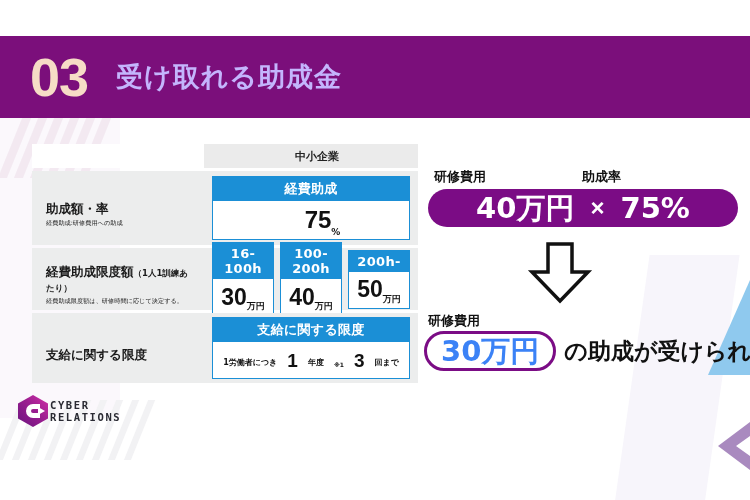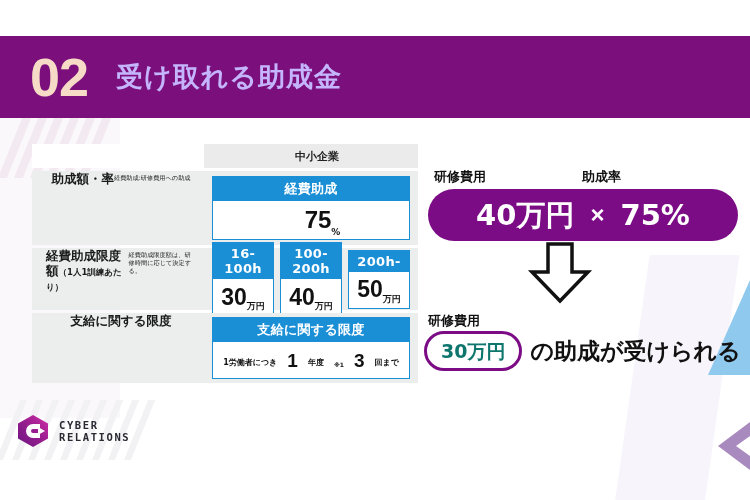--- a/index.html
+++ b/index.html
@@ -160,23 +160,23 @@
     padding-left: 12px;
   }
   .tbl-row {
     display: flex;
     margin-top: 3px;
   }
   .tbl-row .rowlabel {
     width: 172px;
     background: #eceded;
     box-sizing: border-box;
-    padding: 0 8px 0 14px;
-    display: flex;
-    flex-direction: row;
+    padding: 12px 8px 0 14px;
+    display: flex;
+    flex-direction: column;
     justify-content: center;
   }
   .rowlabel .rl-title {
     font-size: 12.5px;
     font-weight: bold;
     color: #1a1a1a;
     font-family: "DejaVu Sans", "Liberation Sans", sans-serif;
     line-height: 1.2;
   }
   .rowlabel .rl-title .small {
@@ -288,21 +288,21 @@
     font-weight: bold;
     color: #111;
     font-family: "DejaVu Sans", "Liberation Sans", sans-serif;
     padding: 0 0 3px 0;
   }
   .calc-labels .l1 { width: 148px; padding-left: 6px; }
   .calc-labels .l2 { }
   .pill {
     background: #7B0C85;
     border-radius: 999px;
-    height: 52px;
+    height: 38px;
     display: flex;
     align-items: center;
     justify-content: center;
     gap: 16px;
     padding: 0 18px;
     box-sizing: border-box;
   }
   .pill .p-txt {
     color: #ffffff;
     font-size: 29px;
@@ -350,43 +350,42 @@
     border: 3px solid #7B0C85;
     border-radius: 999px;
     height: 40px;
     display: inline-flex;
     align-items: center;
     justify-content: center;
     padding: 0 14px;
     box-sizing: border-box;
   }
   .pill-outline .p-txt {
-    color: #0f766e;
-    font-size: 19px;
+    color: #3b82f6;
+    font-size: 29px;
     font-weight: bold;
     line-height: 1;
     font-family: "DejaVu Sans", "Liberation Sans", sans-serif;
     white-space: nowrap;
   }
   .result-tail {
     font-size: 23px;
     font-weight: bold;
     color: #111;
     font-family: "DejaVu Sans", "Liberation Sans", sans-serif;
     white-space: nowrap;
   }
 
   
   .logo {
     position: absolute;
     left: 16px;
-    top: 414px;
-    display: flex;
-    align-items: center;
-    gap: 9px;
+    top: 394px;
+    display: flex;
+    align-items: center;
   }
   .logo-text {
     display: flex;
     flex-direction: column;
     line-height: 1.18;
   }
   .logo-text span {
     font-size: 10.5px;
     font-weight: bold;
     letter-spacing: 1.6px;
@@ -419,21 +418,21 @@
       <i style="left:116px"></i>
       <i style="left:132px"></i>
   </div>
   <div class="pale-wedge"></div>
   <div class="blue-triangle"></div>
   <svg class="chevron-br" viewBox="0 0 56 52">
     <polygon points="56,2 24,26 56,50 56,36 42,26 56,16" fill="#A98ABF"></polygon>
   </svg>
 
   <div class="header-band">
-    <div class="header-num">02</div>
+    <div class="header-num">03</div>
     <div class="header-title">受け取れる助成金</div>
   </div>
 
   <div class="table-wrap">
 
     <div class="tbl-head">
       <div class="corner"></div>
       <div class="colhead">中小企業</div>
     </div>
 

